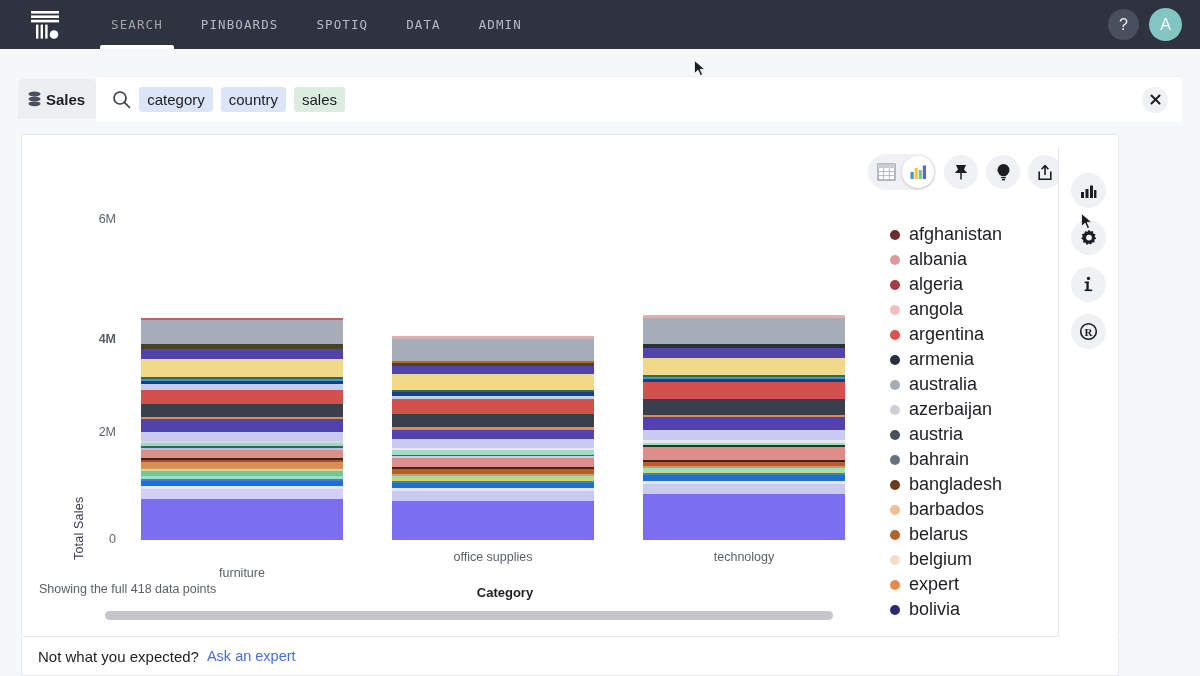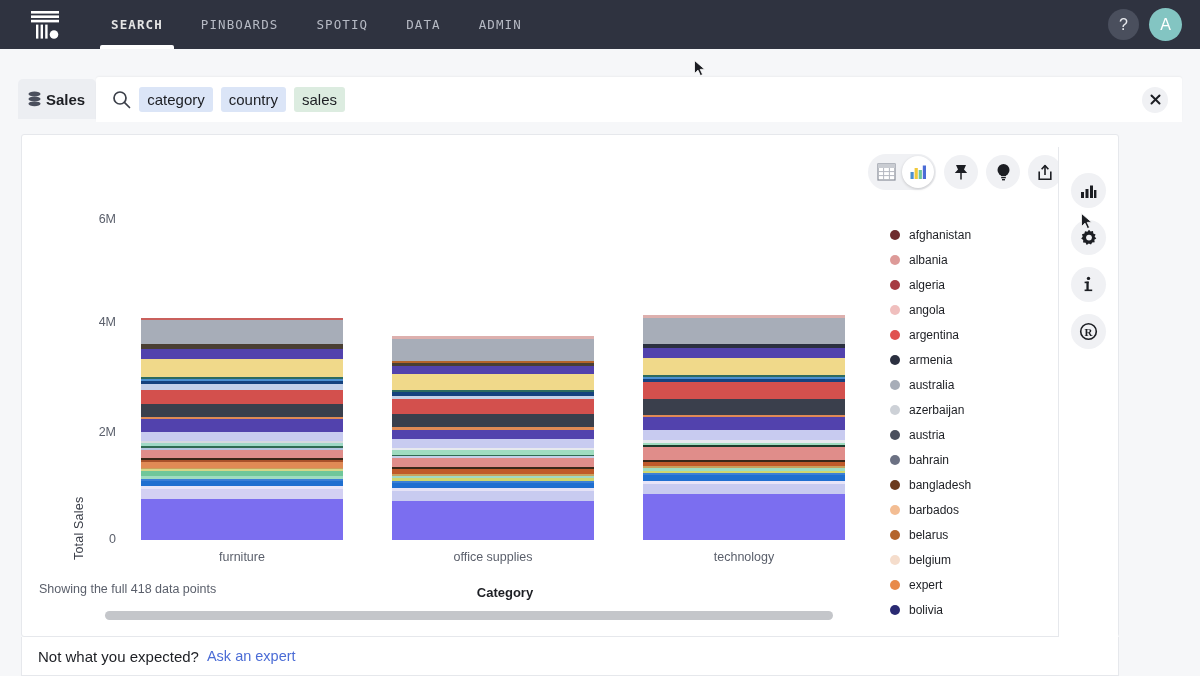--- a/index.html
+++ b/index.html
@@ -19,21 +19,21 @@
   .logo-wrap {
     width: 92px; display: flex; align-items: center; justify-content: center;
   }
   .nav-items { display: flex; align-items: stretch; }
   .nav-item {
     display: flex; align-items: center; padding: 0 19px;
     color: #b6bac4; font-size: 12.5px; letter-spacing: 1.1px;
     font-family: "DejaVu Sans Mono", monospace;
     position: relative; cursor: pointer;
   }
-  .nav-item.active { color: #e5e5e5; font-weight: bold; }
+  .nav-item.active { color: #a3a3a3; font-weight: normal; }
   .nav-item.active::after {
     content: ""; position: absolute; left: 8px; right: 8px; bottom: 0;
     height: 4px; background: #ffffff; border-radius: 2px 2px 0 0;
   }
   .nav-right {
     margin-left: auto; display: flex; align-items: center; gap: 10px;
     padding-right: 18px;
   }
   .help-btn {
     width: 31px; height: 31px; border-radius: 50%;
@@ -165,21 +165,21 @@
   .legend {
     position: absolute; left: 868px; top: 85px; width: 230px; height: 400px;
     overflow: hidden;
   }
   .legend-list { padding-top: 2px; }
   .legend-item {
     display: flex; align-items: center; gap: 9px; height: 25px;
     cursor: pointer;
   }
   .swatch { width: 10px; height: 10px; border-radius: 50%; flex: none; }
-  .legend-label { font-size: 12px; color: #1c1e23; }
+  .legend-label { font-size: 18px; color: #1c1e23; }
   .vscroll-track {
     position: absolute; right: 8px; top: 0; width: 6px; height: 400px;
     background: #f3f4f6; border-radius: 3px;
   }
   .vscroll-thumb {
     position: absolute; right: 8px; top: 2px; width: 6px; height: 36px;
     background: #b9bcc2; border-radius: 3px; cursor: pointer;
   }
 
   
@@ -315,21 +315,21 @@
           <circle cx="15" cy="3" r="1.9" fill="#1c1e23"></circle>
         </svg>
       </div>
     </div>
 
     <div class="plot">
       <div class="ylabel">Total Sales</div>
       <div class="yticks" id="yticks">
           <div class="ytick" style="top: 312px;">0</div>
           <div class="ytick" style="top: 205.333px;">2M</div>
-          <div class="ytick" style="top: 95px;">4M</div>
+          <div class="ytick" style="top: 112px; font-weight: bold;">4M</div>
           <div class="ytick" style="top: -8px;">6M</div>
         </div>
       <div class="bars" id="bars">
           <div class="bar-slot" style="left: 16px;">
             <div class="seg" style="background: rgb(123, 110, 240); height: 40.96px;"></div>
             <div class="seg" style="background: rgb(211, 208, 243); height: 9.92px;"></div>
             <div class="seg" style="background: rgb(231, 228, 248); height: 3.2px;"></div>
             <div class="seg" style="background: rgb(31, 111, 208); height: 5.44px;"></div>
             <div class="seg" style="background: rgb(59, 127, 214); height: 1.92px;"></div>
             <div class="seg" style="background: rgb(159, 220, 192); height: 2.24px;"></div>
@@ -352,21 +352,21 @@
             <div class="seg" style="background: rgb(196, 208, 232); height: 5.76px;"></div>
             <div class="seg" style="background: rgb(21, 66, 126); height: 3.52px;"></div>
             <div class="seg" style="background: rgb(75, 143, 208); height: 1.92px;"></div>
             <div class="seg" style="background: rgb(45, 107, 96); height: 1.6px;"></div>
             <div class="seg" style="background: rgb(240, 217, 138); height: 18.88px;"></div>
             <div class="seg" style="background: rgb(82, 66, 173); height: 9.92px;"></div>
             <div class="seg" style="background: rgb(74, 63, 51); height: 4.16px;"></div>
             <div class="seg" style="background: rgb(167, 173, 184); height: 24.64px;"></div>
             <div class="seg" style="background: rgb(201, 96, 92); height: 2.24px;"></div>
           </div>
-          <div class="xtick" style="left: 16px;">furniture</div>
+          <div class="xtick" style="left: 16px; margin-top: 16px;">furniture</div>
           <div class="bar-slot" style="left: 267px;">
             <div class="seg" style="background: rgb(123, 110, 240); height: 39.36px;"></div>
             <div class="seg" style="background: rgb(200, 203, 240); height: 9.92px;"></div>
             <div class="seg" style="background: rgb(229, 227, 246); height: 2.88px;"></div>
             <div class="seg" style="background: rgb(31, 111, 208); height: 5.12px;"></div>
             <div class="seg" style="background: rgb(59, 127, 214); height: 1.92px;"></div>
             <div class="seg" style="background: rgb(207, 214, 111); height: 2.56px;"></div>
             <div class="seg" style="background: rgb(159, 217, 198); height: 2.56px;"></div>
             <div class="seg" style="background: rgb(201, 161, 92); height: 1.92px;"></div>
             <div class="seg" style="background: rgb(192, 90, 42); height: 4.48px;"></div>

